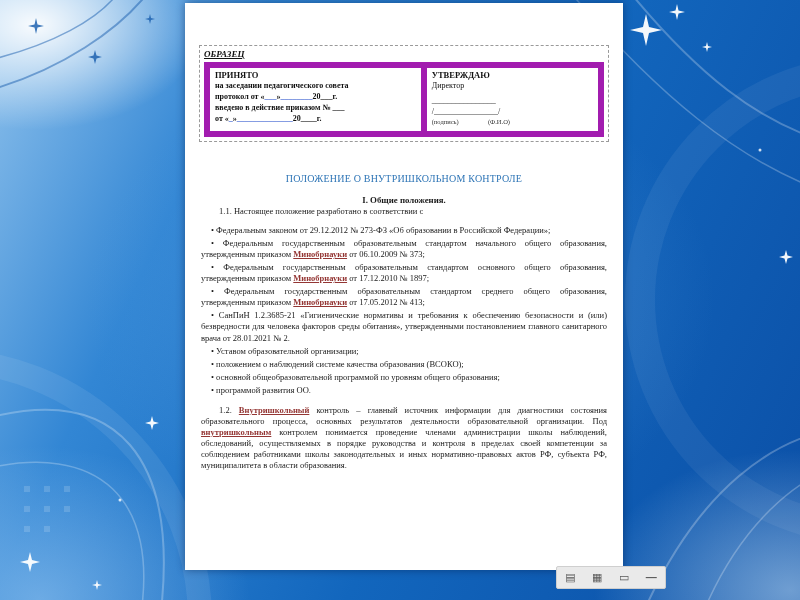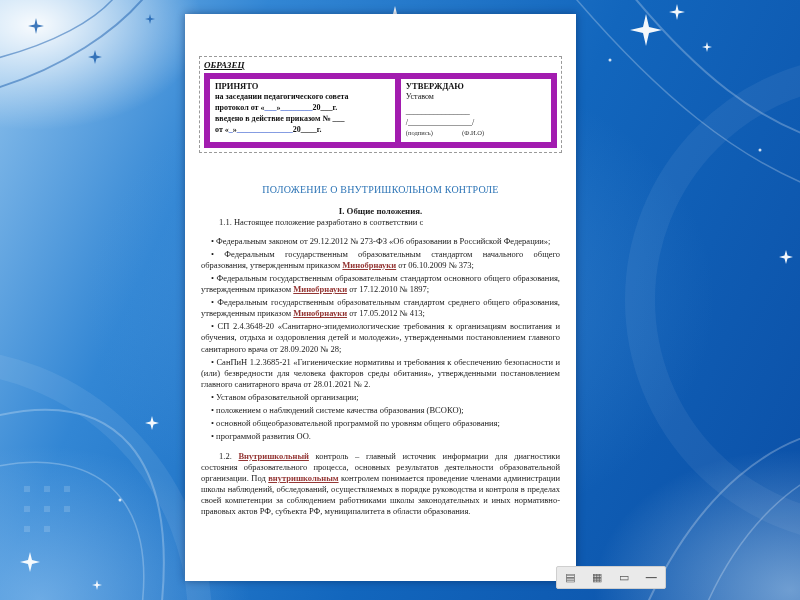--- a/index.html
+++ b/index.html
@@ -8,21 +8,21 @@
   .slide{position:relative;width:800px;height:600px;overflow:hidden;
     background:
       radial-gradient(ellipse 240px 150px at 35px 25px, rgba(255,255,255,0.95), rgba(255,255,255,0) 70%),
       radial-gradient(ellipse 300px 220px at 40px 600px, rgba(160,205,245,0.55), rgba(160,205,245,0) 70%),
       radial-gradient(ellipse 280px 200px at 790px 590px, rgba(210,235,252,0.5), rgba(210,235,252,0) 70%),
       radial-gradient(ellipse 420px 320px at 400px 300px, rgba(90,160,225,0.45), rgba(90,160,225,0) 75%),
       linear-gradient(115deg, #8ec1ec 0%, #3286d4 25%, #1266bd 58%, #0b4fa6 100%);
   }
   .bg-decor{position:absolute;left:0;top:0;}
 
-  .page{position:absolute;left:185px;top:14px;width:391px;height:567px;background:#ffffff;
+  .page{position:absolute;left:185px;top:3px;width:438px;height:567px;background:#ffffff;
         box-shadow:0 0 8px rgba(0,20,60,0.45);}
 
   
   .sample-box{margin:42px 14px 0 14px;border:1px dashed #9a9a9a;padding:3px 4px 4px 4px;}
   .sample-label{font-size:9px;font-weight:bold;font-style:italic;text-decoration:underline;color:#111;}
   .approval-table{width:100%;border-collapse:collapse;margin-top:3px;}
   .approval-table td{border:6px solid #a21caf;vertical-align:top;padding:2px 5px 4px 5px;
     font-size:8px;line-height:1.35;color:#111;}
   .cell-left{width:55%;}
   .cell-title{font-weight:bold;font-size:8.5px;}
@@ -118,41 +118,40 @@
             <div>
                   <div class="cell-line">на заседании педагогического совета</div>
                   <div class="cell-line">протокол от «<span class="ub">___</span>»<span class="ub">________</span>20___г.</div>
                   <div class="cell-line">введено в действие приказом № ___</div>
                   <div class="cell-line">от «<span class="ub">_</span>»<span class="ub">______________</span>20____г.</div>
                 </div>
           </td>
           <td class="cell-right">
             <div class="cell-title">УТВЕРЖДАЮ</div>
             <div>
-                  <div class="cell-line">Уставом</div>
+                  <div class="cell-line">Директор</div>
                   <div class="cell-line">________________</div>
                   <div class="cell-line">/________________/</div>
                   <div class="cell-line">(подпись)                  (Ф.И.О)</div>
                 </div>
           </td>
         </tr>
       </tbody>
         </table>
     </div>
 
     <div class="doc-body">
       <div class="doc-title">ПОЛОЖЕНИЕ О ВНУТРИШКОЛЬНОМ КОНТРОЛЕ</div>
       <div class="section-heading">I. Общие положения.</div>
       <div class="intro">1.1. Настоящее положение разработано в соответствии с</div>
       <div class="bullets">
           <div class="bullet-line">• Федеральным законом от 29.12.2012 № 273-ФЗ «Об образовании в Российской Федерации»;</div>
           <div class="bullet-line">• Федеральным государственным образовательным стандартом начального общего образования, утвержденным приказом <span class="uw">Минобрнауки</span> от 06.10.2009 № 373;</div>
           <div class="bullet-line">• Федеральным государственным образовательным стандартом основного общего образования, утвержденным приказом <span class="uw">Минобрнауки</span> от 17.12.2010 № 1897;</div>
           <div class="bullet-line">• Федеральным государственным образовательным стандартом среднего общего образования, утвержденным приказом <span class="uw">Минобрнауки</span> от 17.05.2012 № 413;</div>
-          <div class="bullet-line">• СП 2.4.3648-20 «Санитарно-эпидемиологические требования к организациям воспитания и обучения, отдыха и оздоровления детей и молодежи», утвержденными постановлением главного санитарного врача от 28.09.2020 № 28;</div>
           <div class="bullet-line">• СанПиН 1.2.3685-21 «Гигиенические нормативы и требования к обеспечению безопасности и (или) безвредности для человека факторов среды обитания», утвержденными постановлением главного санитарного врача от 28.01.2021 № 2.</div>
           <div class="bullet-line">• Уставом образовательной организации;</div>
           <div class="bullet-line">• положением о наблюдений системе качества образования (ВСОКО);</div>
           <div class="bullet-line">• основной общеобразовательной программой по уровням общего образования;</div>
           <div class="bullet-line">• программой развития ОО.</div>
         </div>
       <p class="para">1.2. <span class="uw">Внутришкольный</span> контроль – главный источник информации для диагностики состояния образовательного процесса, основных результатов деятельности образовательной организации. Под <span class="uw">внутришкольным</span> контролем понимается проведение членами администрации школы наблюдений, обследований, осуществляемых в порядке руководства и контроля в пределах своей компетенции за соблюдением работниками школы законодательных и иных нормативно-правовых актов РФ, субъекта РФ, муниципалитета в области образования.</p>
     </div>
 
   </div>

